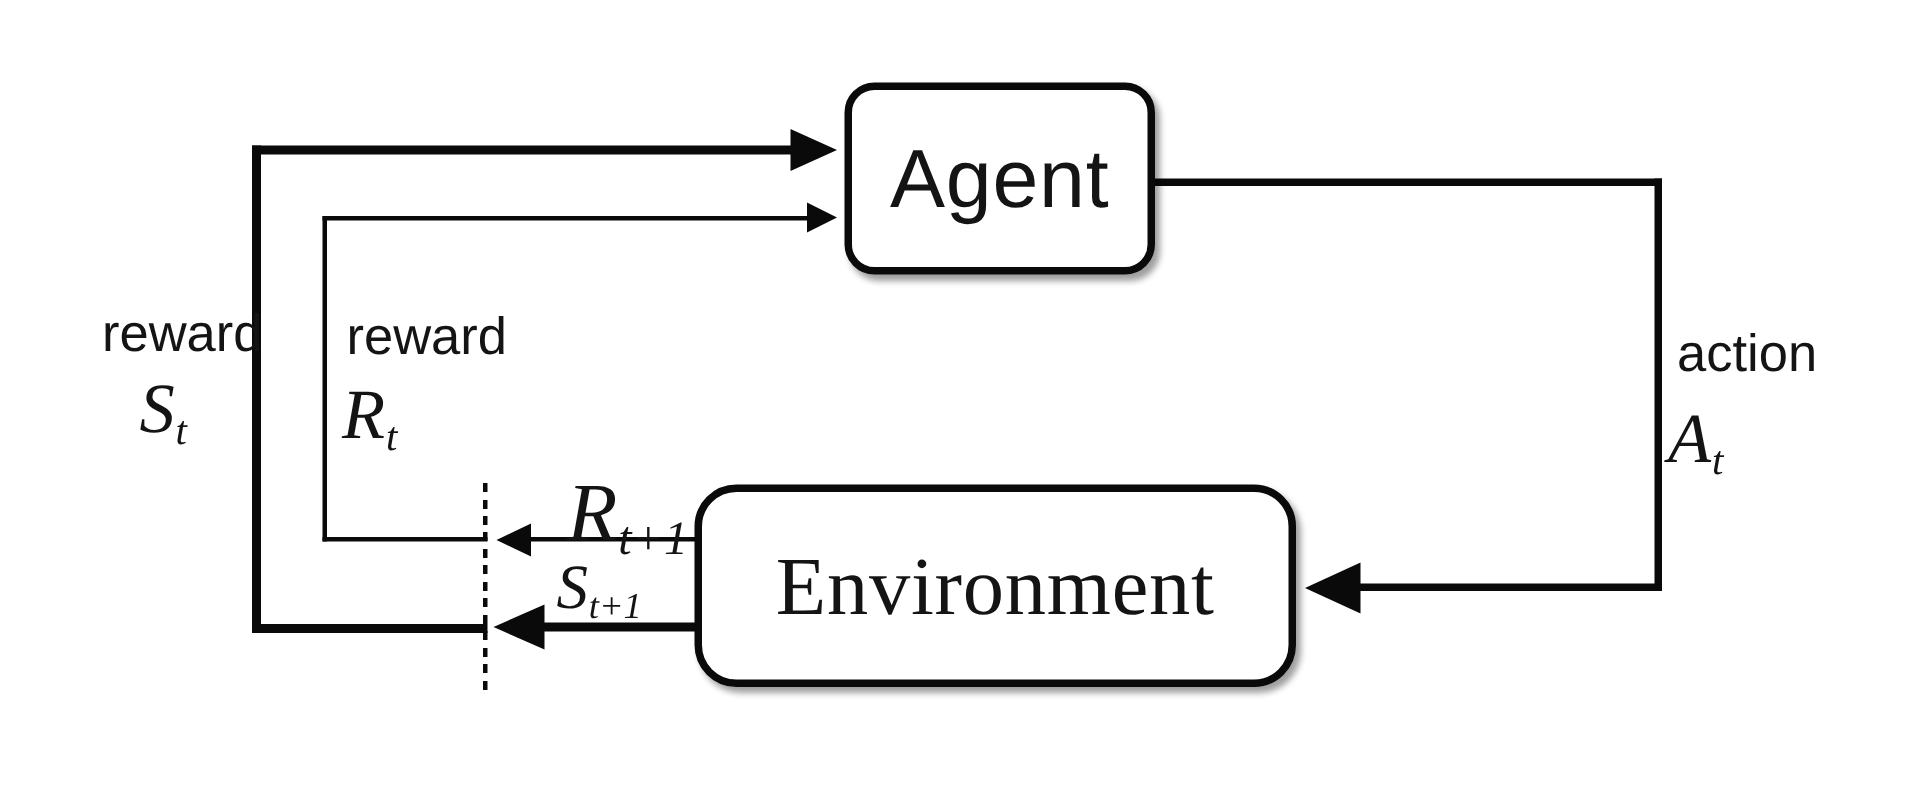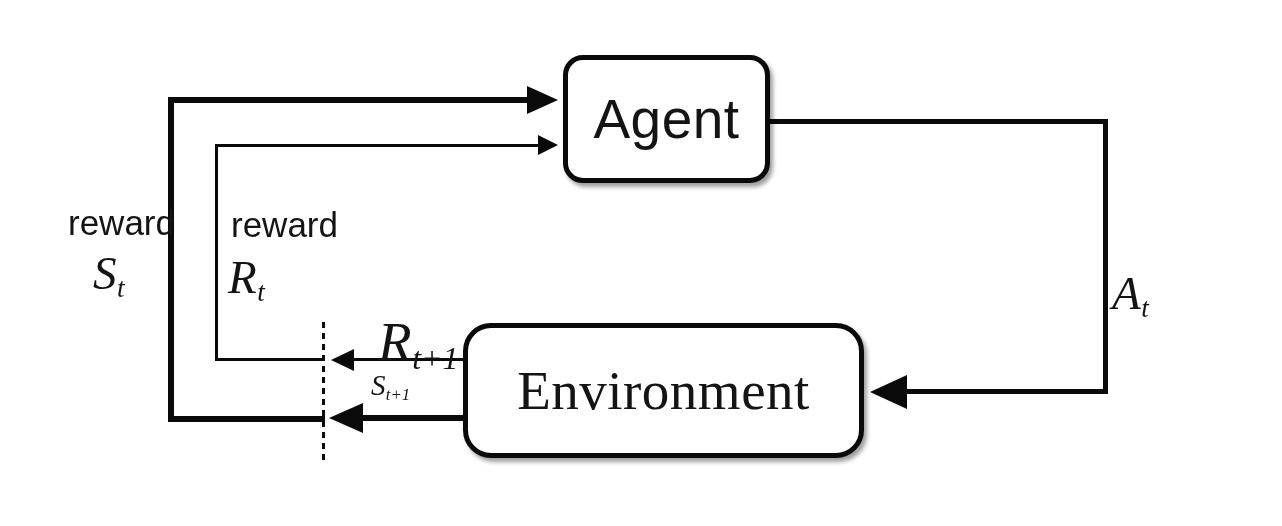--- a/index.html
+++ b/index.html
@@ -104,19 +104,20 @@
   <div class="node node-environment">
     <span class="node-label">Environment</span>
   </div>
 
   <div class="word" style="left:68px;top:203px;width:92px;text-align:center;">reward</div>
   <div class="math" style="left:93px;top:250px;text-align:center;"><span class="base">S</span><span class="sub">t</span></div>
 
   <div class="word" style="left:231px;top:205px;">reward</div>
   <div class="math" style="left:228px;top:254px;text-align:center;"><span class="base">R</span><span class="sub">t</span></div>
 
+  <div class="word" style="left:1118px;top:216px;">action</div>
   <div class="math" style="left:1112px;top:270px;"><span class="base">A</span><span class="sub">t</span></div>
 
   <div class="math" style="left:378px;top:314px;font-size:55px;"><span class="base">R</span><span class="sub">t+1</span></div>
 
-  <div class="math" style="left:371px;top:371px;font-size:29px;"><span class="base">S</span><span class="sub">t+1</span></div>
+  <div class="math" style="left:371px;top:371px;font-size:42px;"><span class="base">S</span><span class="sub">t+1</span></div>
 
 </div>
 
 </body></html>

